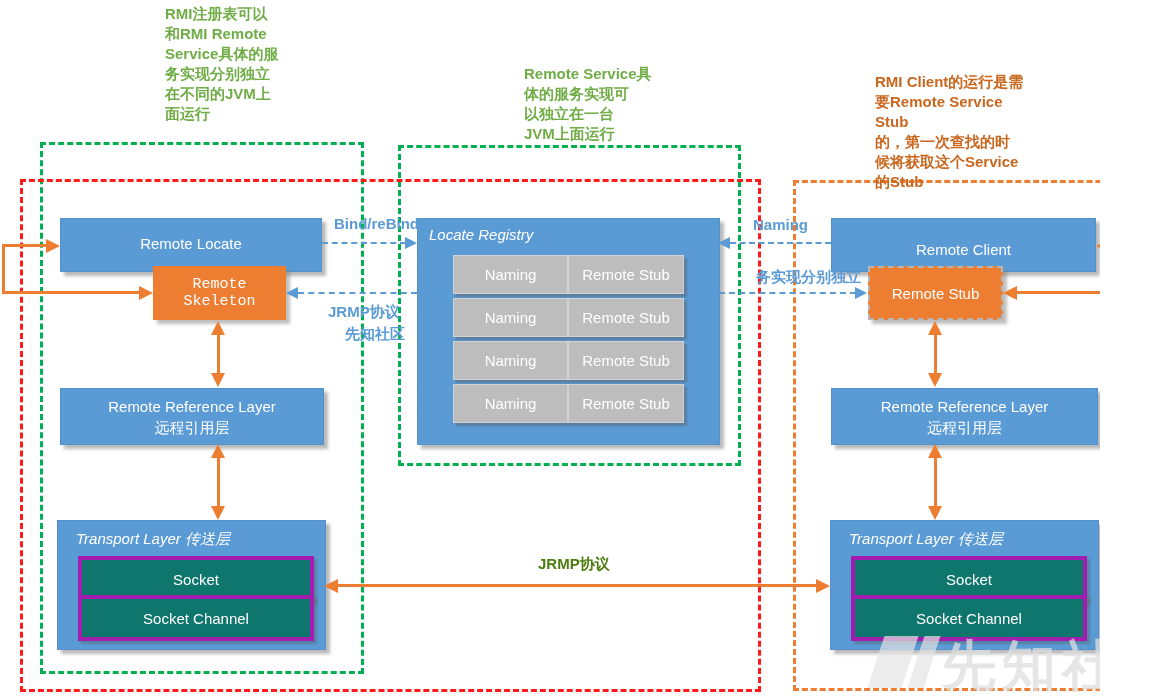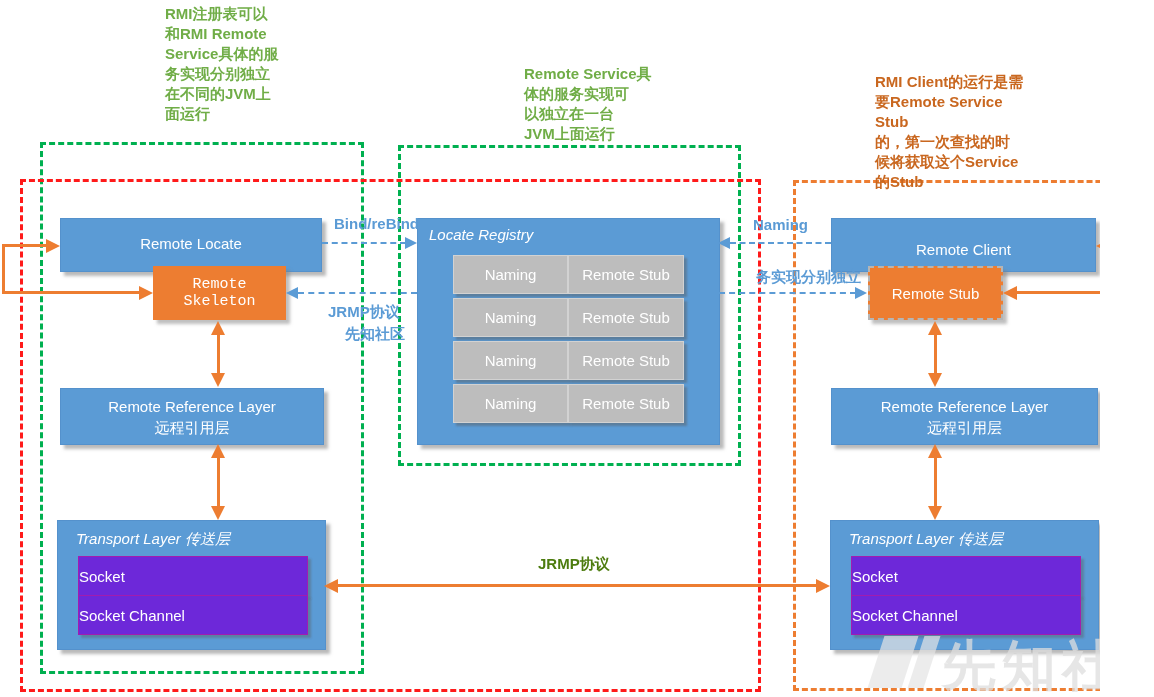--- a/index.html
+++ b/index.html
@@ -28,23 +28,23 @@
     box-shadow:4px 4px 3px rgba(130,130,130,0.5);
     color:#ffffff;display:flex;align-items:center;justify-content:center;
     font-size:15px;text-align:center;
   }
   .graycell{
     position:absolute;background:#bdbdbd;border:1px solid #d2d2d2;
     box-shadow:3px 3px 2px rgba(90,90,90,0.45);
     color:#ffffff;display:flex;align-items:center;justify-content:center;font-size:15px;
   }
   .lightcell{
-    position:absolute;background:#6d28d9;border:1px solid #a21caf;
+    position:absolute;background:#0f766e;border:4px solid #a21caf;
     box-shadow:3px 3px 2px rgba(90,90,90,0.4);
-    color:#ffffff;display:flex;align-items:center;font-size:15px;
+    color:#ffffff;display:flex;align-items:center;justify-content:center;font-size:15px;
   }
   .boxtitle{position:absolute;color:#ffffff;font-size:15px;font-style:italic;}
   
   .hl{position:absolute;height:0;}
   .vl{position:absolute;width:0;}
   .blue-dash{border-top:2px dashed #5b9bd5;}
   .orange-solid-h{border-top:3px solid #ed7d31;}
   .orange-solid-v{border-left:3px solid #ed7d31;}
   
   .tri{position:absolute;width:0;height:0;border-style:solid;}

